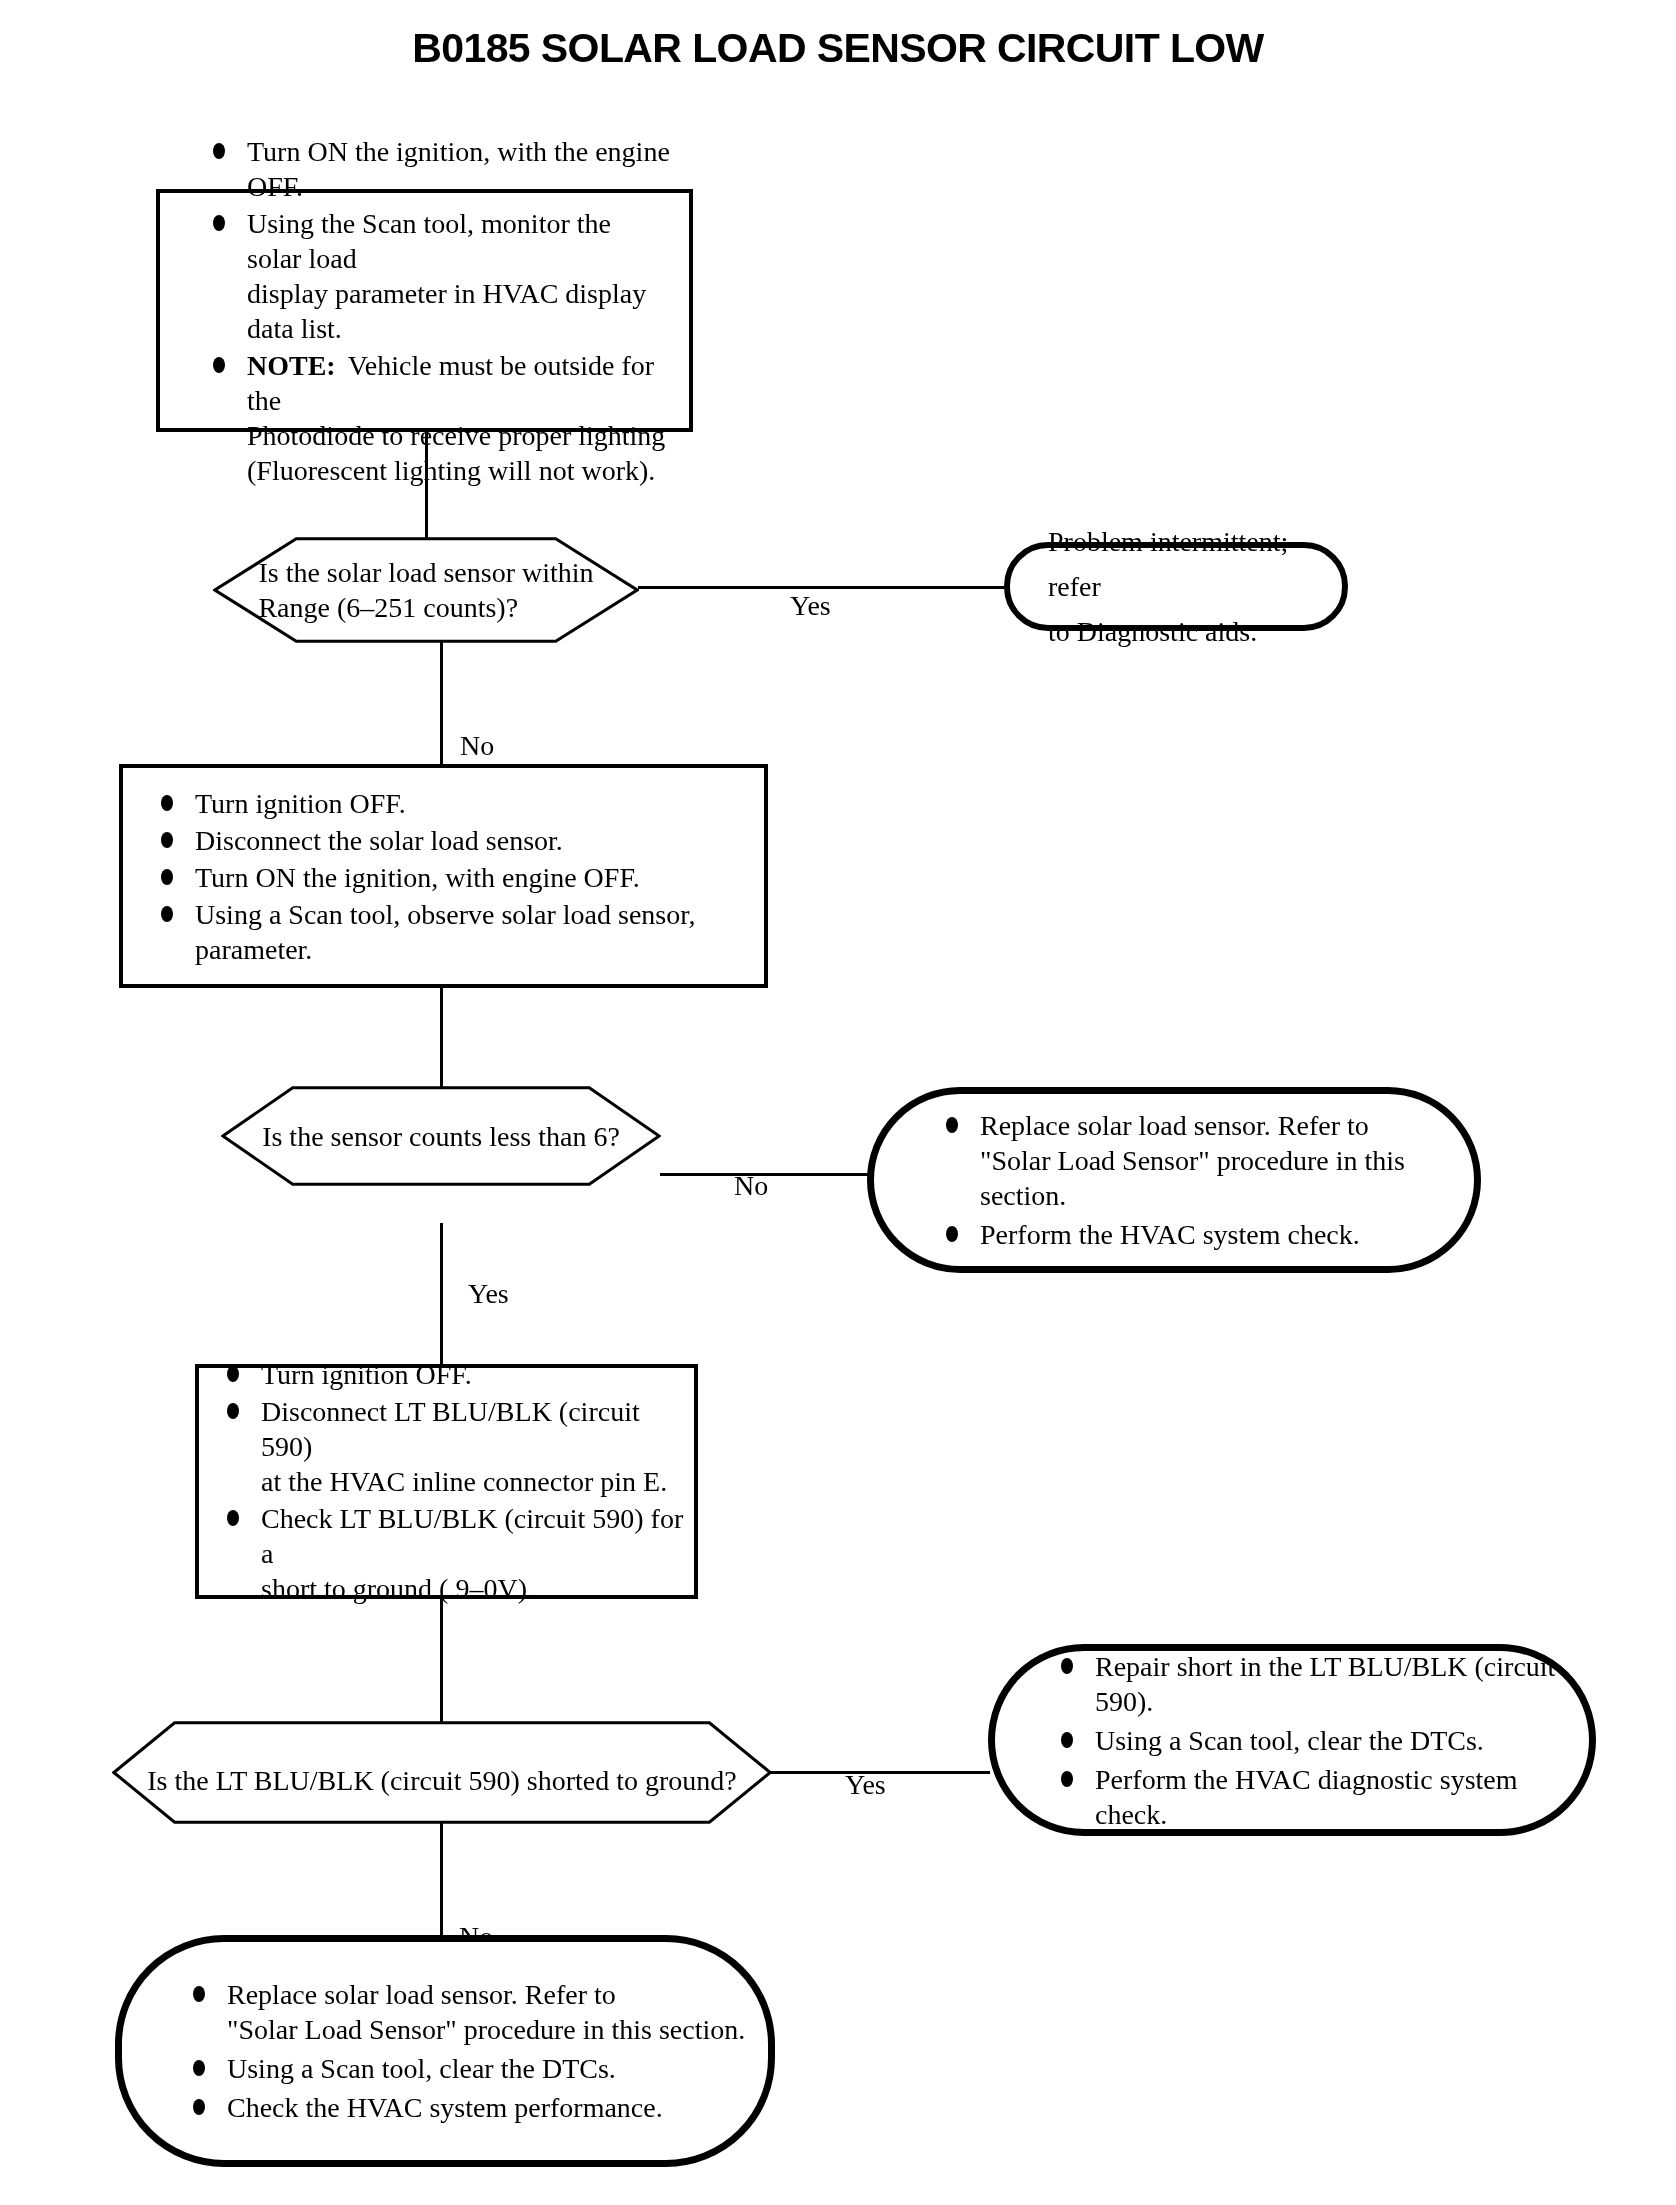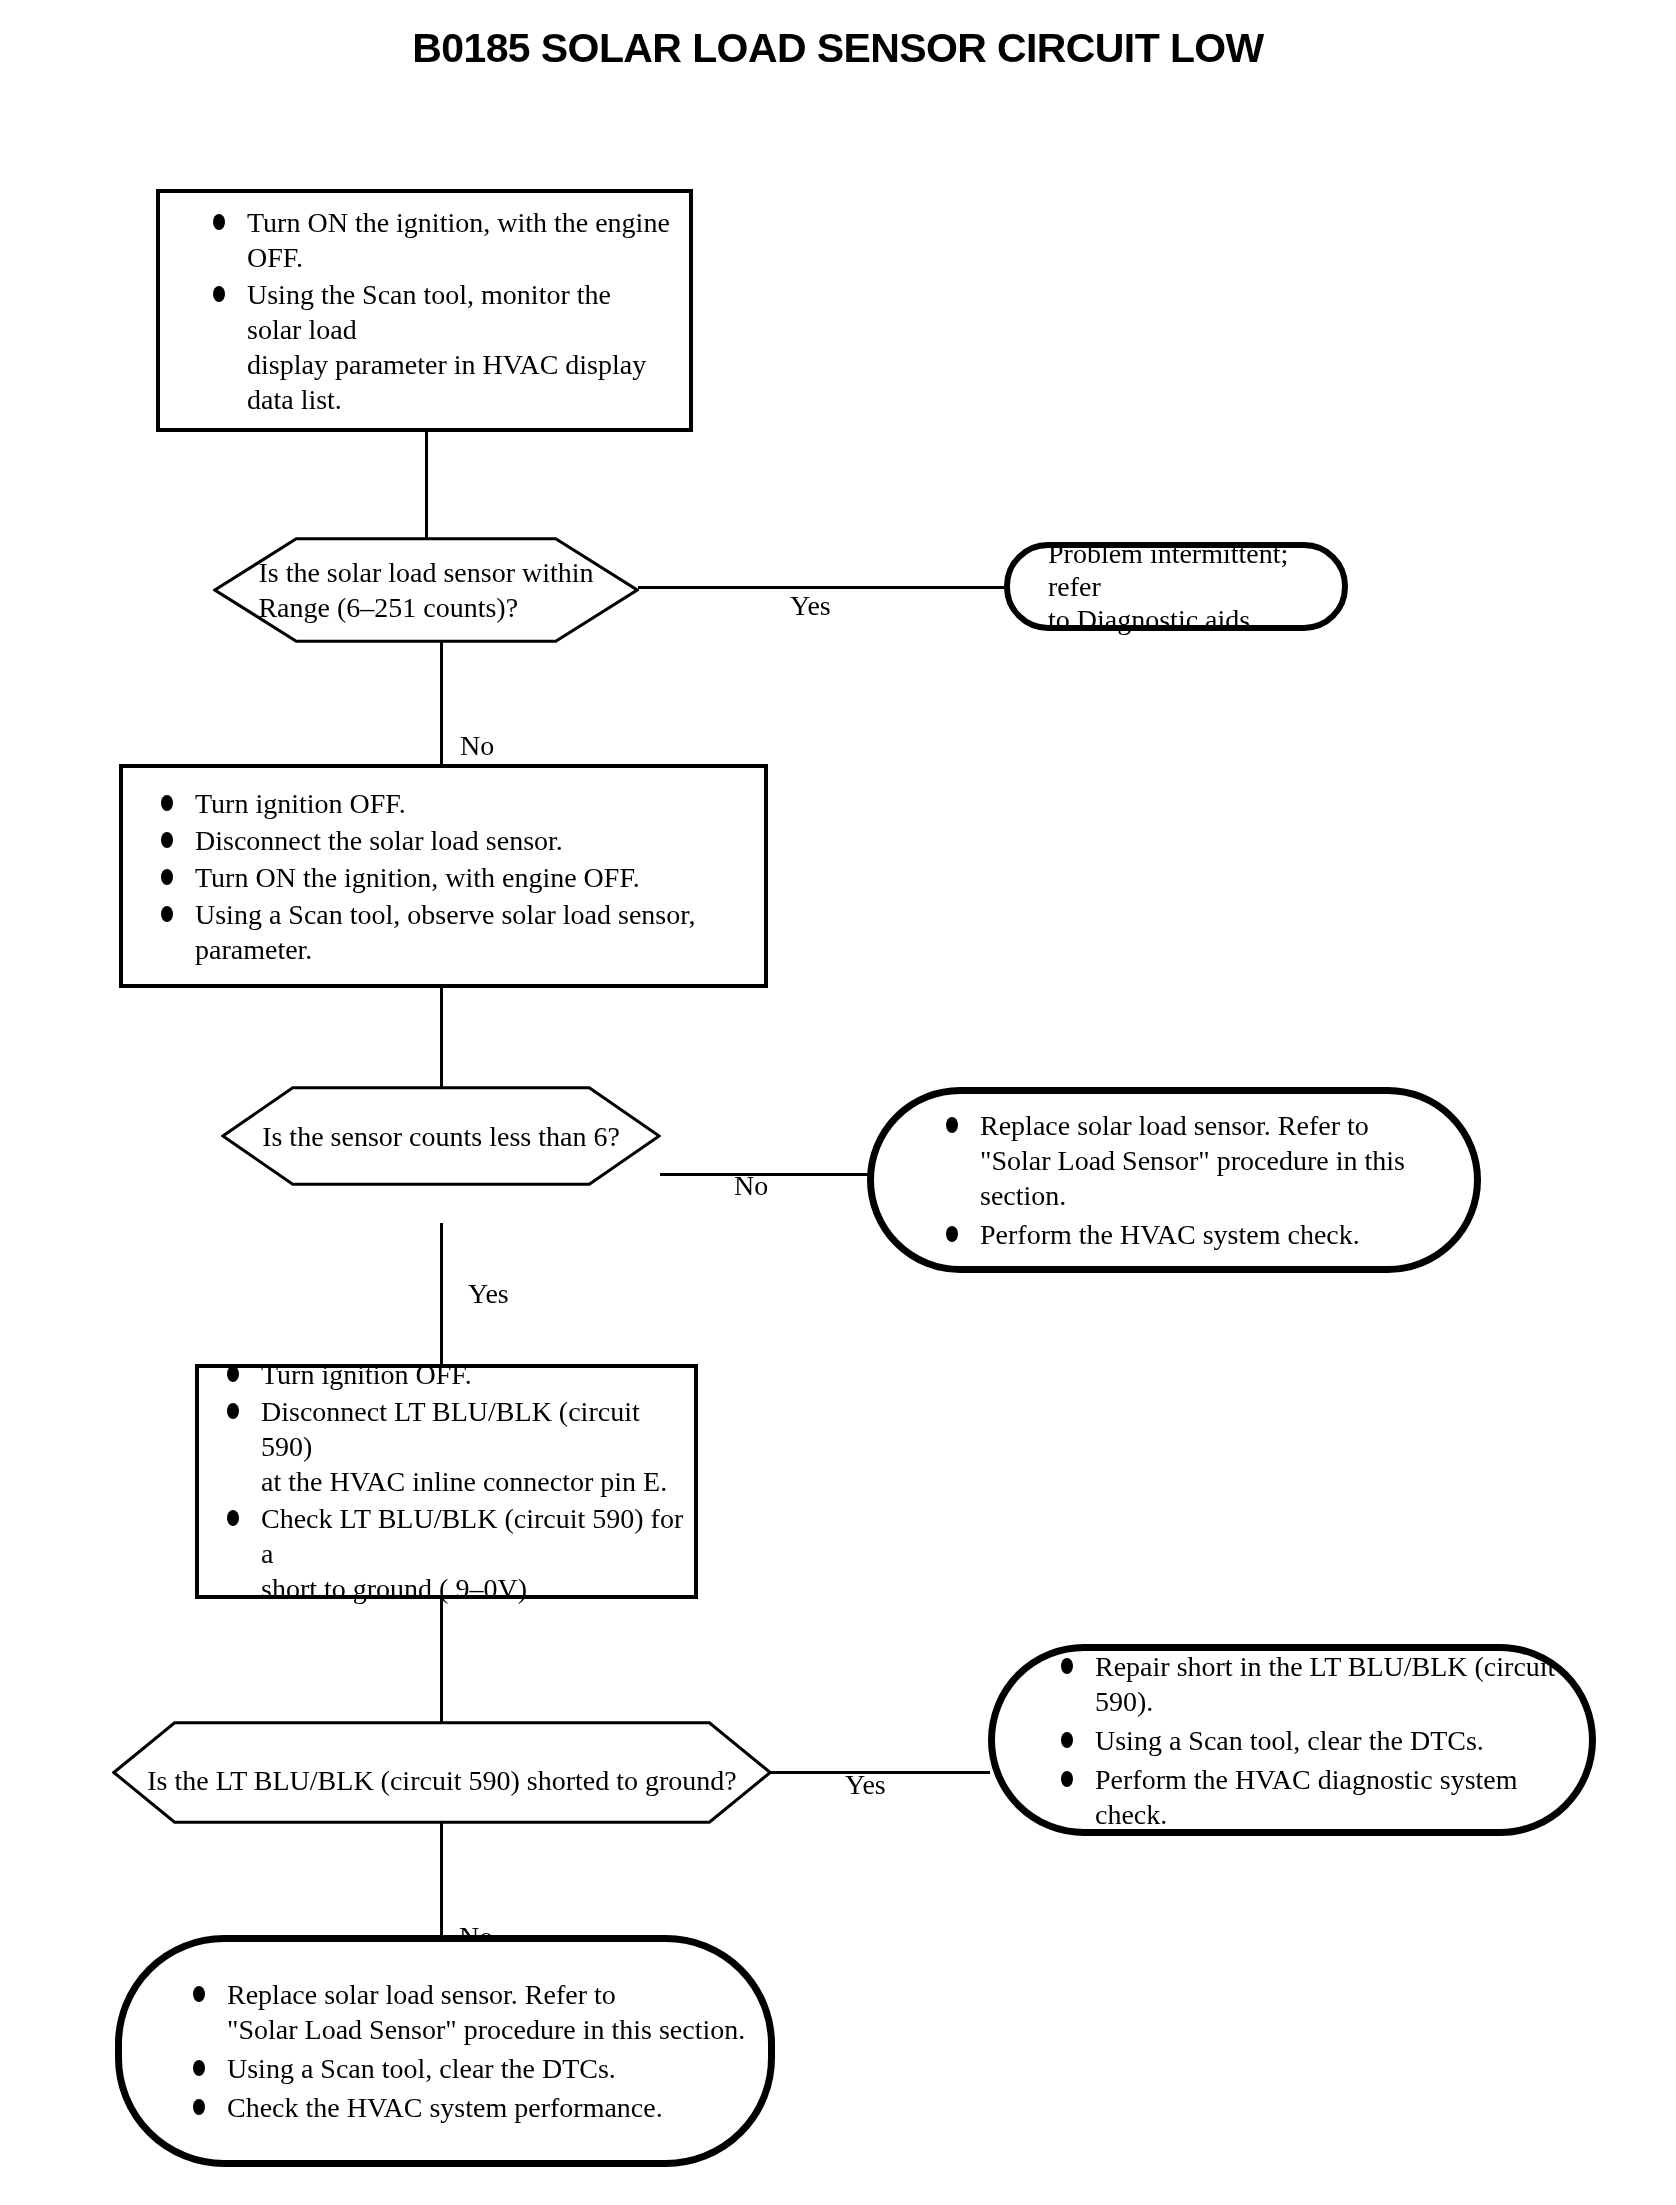--- a/index.html
+++ b/index.html
@@ -62,35 +62,43 @@
           <span class="ln">Turn ON the ignition, with the engine OFF.</span>
         </div>
     </div>
     <div class="item">
       <span class="blt"></span>
       <div class="lines">
         <span class="ln">Using the Scan tool, monitor the solar load</span>
         <span class="ln">display parameter in HVAC display data list.</span>
       </div>
     </div>
+    <div class="item">
+      <span class="blt"></span>
+      <div class="lines">
+        <span class="ln"><b class="np">NOTE:</b><span>Vehicle must be outside for the</span></span>
+        <span class="ln">Photodiode to receive proper lighting</span>
+        <span class="ln">(Fluorescent lighting will not work).</span>
+      </div>
+    </div>
   </div>
 
   <div class="hex" style="left:213px;top:537px;width:426px;height:106px;">
     <svg width="426" height="106" viewBox="0 0 701 175" preserveAspectRatio="none">
       <polygon points="3,87.5 137,3 564,3 698,87.5 564,172 137,172" fill="#ffffff" stroke="#000000" stroke-width="5"></polygon>
     </svg>
     <div class="hex-text">
       <div class="inner">
         <span class="ln">Is the solar load sensor within</span>
         <span class="ln">Range (6–251 counts)?</span>
       </div>
     </div>
   </div>
 
-  <div class="term" style="left:1004px;top:542px;width:344px;height:89px;border-radius:44px;padding-left:38px;gap:0;line-height:33px;">
+  <div class="term" style="left:1004px;top:542px;width:344px;height:89px;border-radius:44px;padding-left:38px;gap:0;line-height:45px;">
     <span class="ln">Problem intermittent; refer</span>
     <span class="ln">to Diagnostic aids.</span>
   </div>
 
   <div class="pbox" style="left:119px;top:764px;width:649px;height:224px;padding-left:38px;padding-right:6px;">
     <div class="item">
       <span class="blt"></span>
       <div class="lines">
           <span class="ln">Turn ignition OFF.</span>
         </div>

